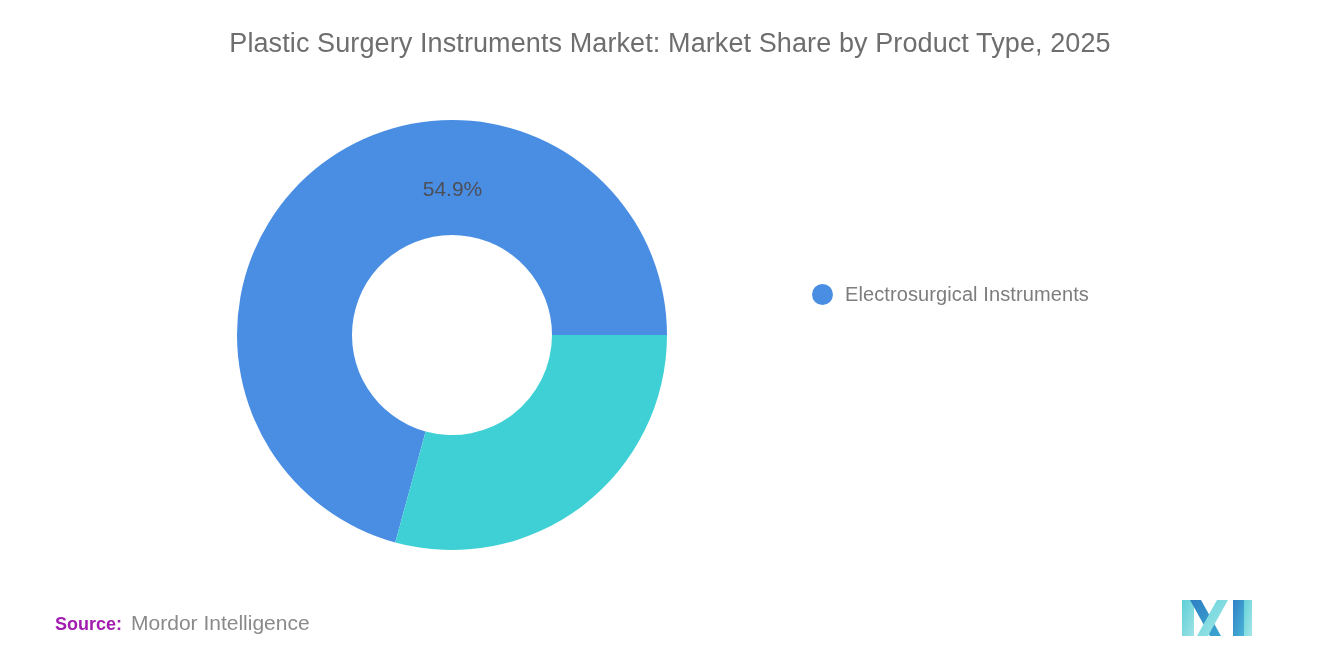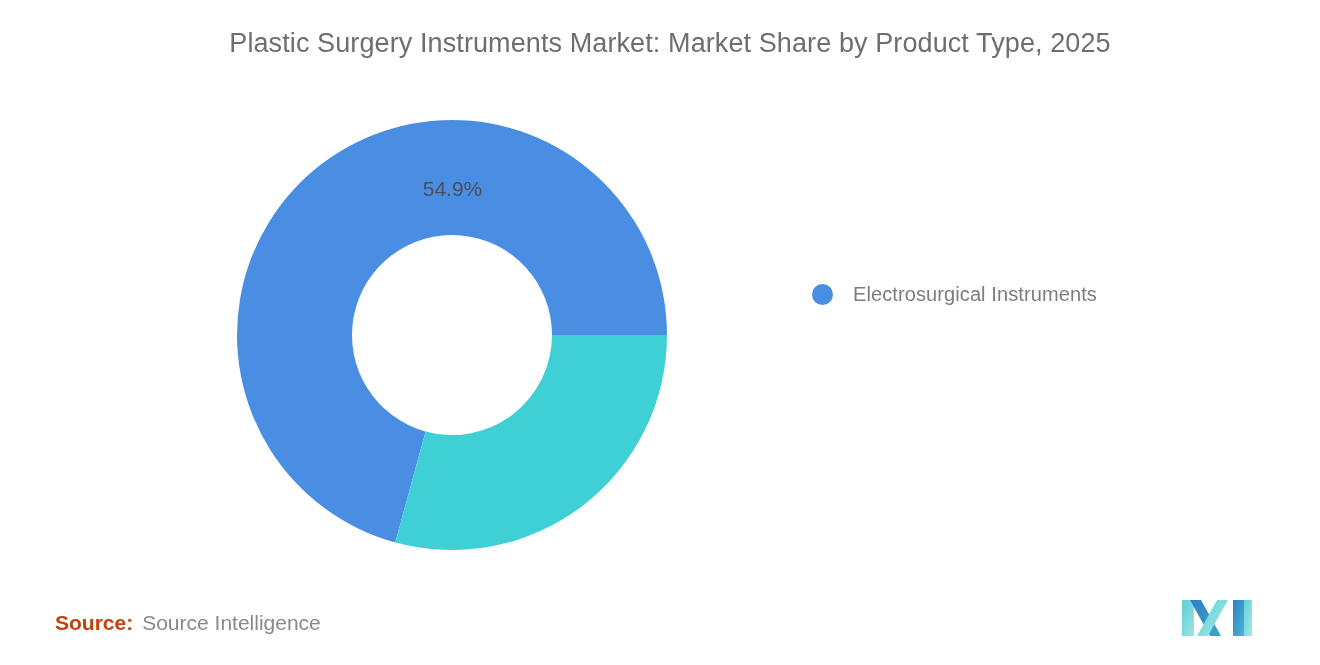--- a/index.html
+++ b/index.html
@@ -72,21 +72,21 @@
     left: 812px;
     top: 283px;
     display: flex;
     flex-direction: column;
     gap: 10px;
   }
 
   .legend-item {
     display: flex;
     align-items: center;
-    gap: 20px;
+    gap: 12px;
     height: 22px;
   }
 
   .legend-swatch {
     width: 21px;
     height: 21px;
     border-radius: 50%;
     flex: 0 0 auto;
   }
 
@@ -101,23 +101,23 @@
   #source-line {
     position: absolute;
     left: 55px;
     top: 611px;
     display: flex;
     align-items: baseline;
     gap: 9px;
   }
 
   #source-label {
-    font-size: 21px;
+    font-size: 18px;
     font-weight: 700;
-    color: #c2410c;
+    color: #a21caf;
   }
 
   #source-value {
     font-size: 21px;
     font-weight: 400;
     color: #8a8a8a;
   }
 
   #brand-logo {
     position: absolute;
@@ -149,21 +149,21 @@
       <div class="legend-item">
         <span class="legend-swatch" style="background:#4a8ee3;"></span>
         <span class="legend-label">Electrosurgical Instruments</span>
       </div>
     </div>
 
   </div>
 
   <div id="source-line">
     <span id="source-label">Source:</span>
-    <span id="source-value">Source Intelligence</span>
+    <span id="source-value">Mordor Intelligence</span>
   </div>
 
   <svg id="brand-logo" viewBox="0 0 72 40">
     <defs>
       <linearGradient id="mi-g1" x1="0" y1="0" x2="1" y2="1">
         <stop offset="0%" stop-color="#5ccfd6"></stop>
         <stop offset="100%" stop-color="#9fe3e6"></stop>
       </linearGradient>
       <linearGradient id="mi-g2" x1="0" y1="0" x2="1" y2="1">
         <stop offset="0%" stop-color="#2f7fc4"></stop>

